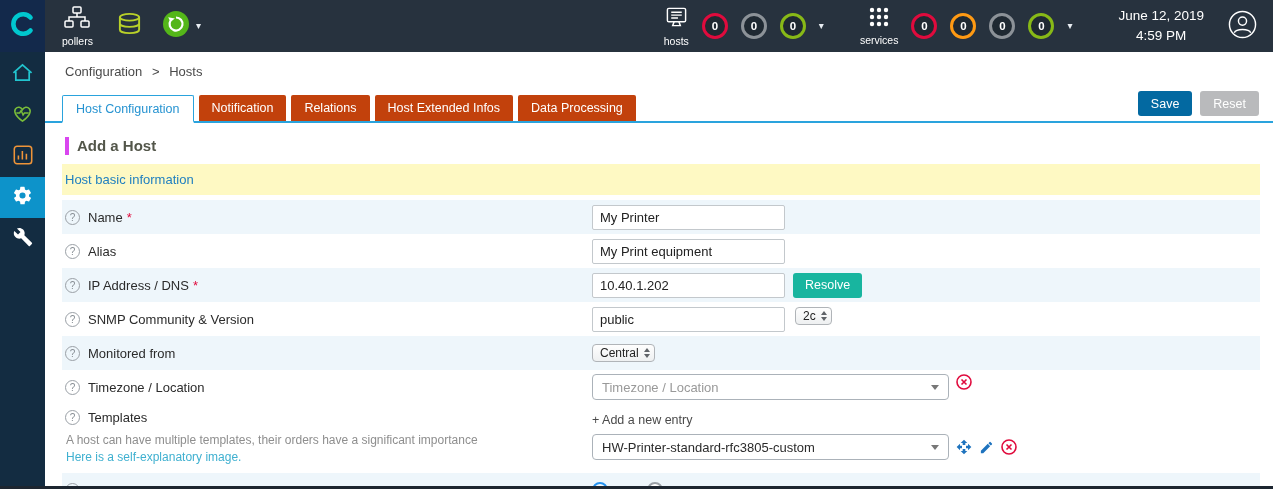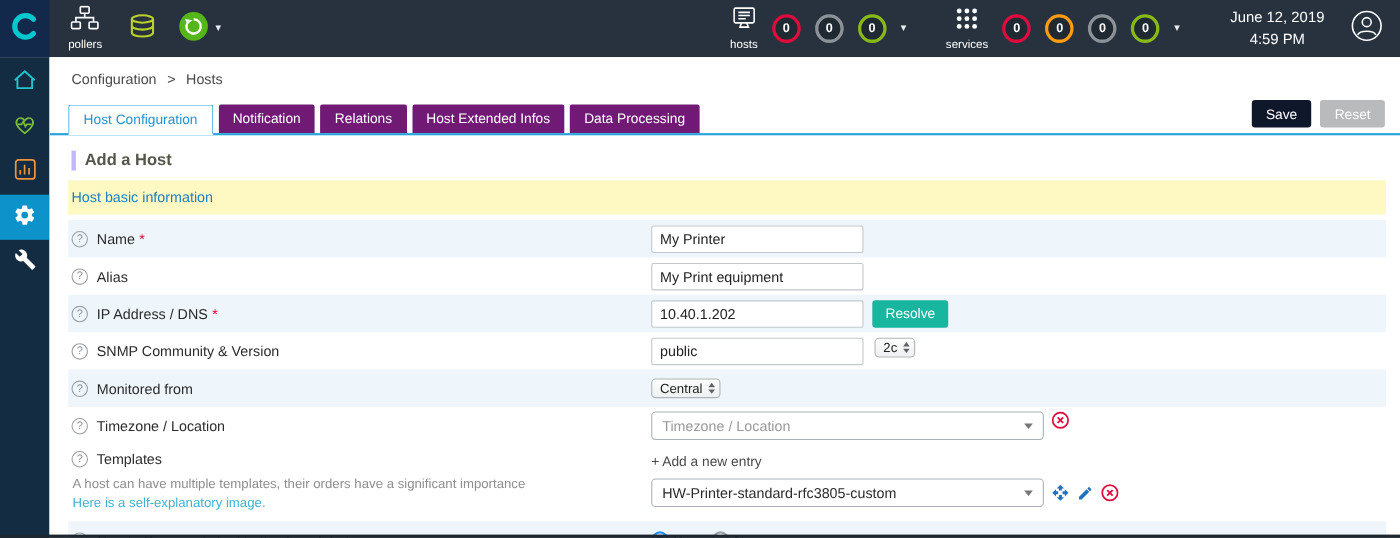--- a/index.html
+++ b/index.html
@@ -27,28 +27,28 @@
   .sidebar{width:45px;background:#132c41;flex-shrink:0;display:flex;flex-direction:column;padding-top:2px;}
   .side-item{height:41px;display:flex;align-items:center;justify-content:center;cursor:pointer;}
   .side-item.active{background:#0d93ca;}
   .content{flex:1;background:#fff;overflow:hidden;}
 
   .breadcrumb{padding:12px 0 6px 20px;font-size:13px;color:#4a4a4a;}
   .breadcrumb .bc-link{color:#4a4a4a;text-decoration:none;cursor:pointer;}
   .breadcrumb .sep{margin:0 6px;}
 
   .tabsbar{display:flex;align-items:flex-end;margin-top:6px;padding:0 14px 0 17px;border-bottom:2px solid #2aa3dd;}
-  .tab{height:26px;line-height:26px;padding:0 13px;font-size:12.5px;cursor:pointer;border-radius:2px 2px 0 0;background:#701a75;color:#fff;margin-right:5px;}
+  .tab{height:26px;line-height:26px;padding:0 13px;font-size:12.5px;cursor:pointer;border-radius:2px 2px 0 0;background:#c2410c;color:#fff;margin-right:5px;}
   .tab.active{background:#fff;color:#2693d1;border:1px solid #2aa3dd;border-bottom:2px solid #fff;margin-bottom:-2px;height:28px;line-height:26px;}
   .tab-actions{margin-left:auto;display:flex;gap:8px;margin-bottom:5px;}
   .btn{border:none;border-radius:3px;color:#fff;font-size:12.5px;height:25px;padding:0 13px;cursor:pointer;font-family:inherit;}
-  .btn-save{background:#0f172a;}
+  .btn-save{background:#0369a1;}
   .btn-reset{background:#b9babc;}
 
-  .page-title{margin:14px 0 0 20px;font-size:15px;font-weight:bold;color:#53564a;border-left:4px solid #c4b5fd;padding-left:8px;line-height:18px;}
+  .page-title{margin:14px 0 0 20px;font-size:15px;font-weight:bold;color:#53564a;border-left:4px solid #d946ef;padding-left:8px;line-height:18px;}
   .section-bar{margin:9px 13px 0 17px;height:31px;line-height:31px;background:#fef9c3;color:#2180c0;font-size:13px;padding-left:3px;}
 
   .form{margin:5px 13px 0 17px;}
   .frow{display:flex;align-items:center;min-height:34px;padding:0 10px 0 3px;}
   .frow.alt{background:#eef6fb;}
   .flabel{flex:0 0 527px;display:flex;align-items:center;}
   .help{flex-shrink:0;width:15px;height:15px;border:1px solid #9aa0a6;border-radius:50%;color:#868d93;font-size:10px;display:flex;align-items:center;justify-content:center;cursor:pointer;}
   .lbl{margin-left:8px;font-size:13px;color:#2b2b2b;}
   .req{color:#e00b3d;margin-left:4px;font-size:13px;}
   .fvalue{display:flex;align-items:flex-start;}

